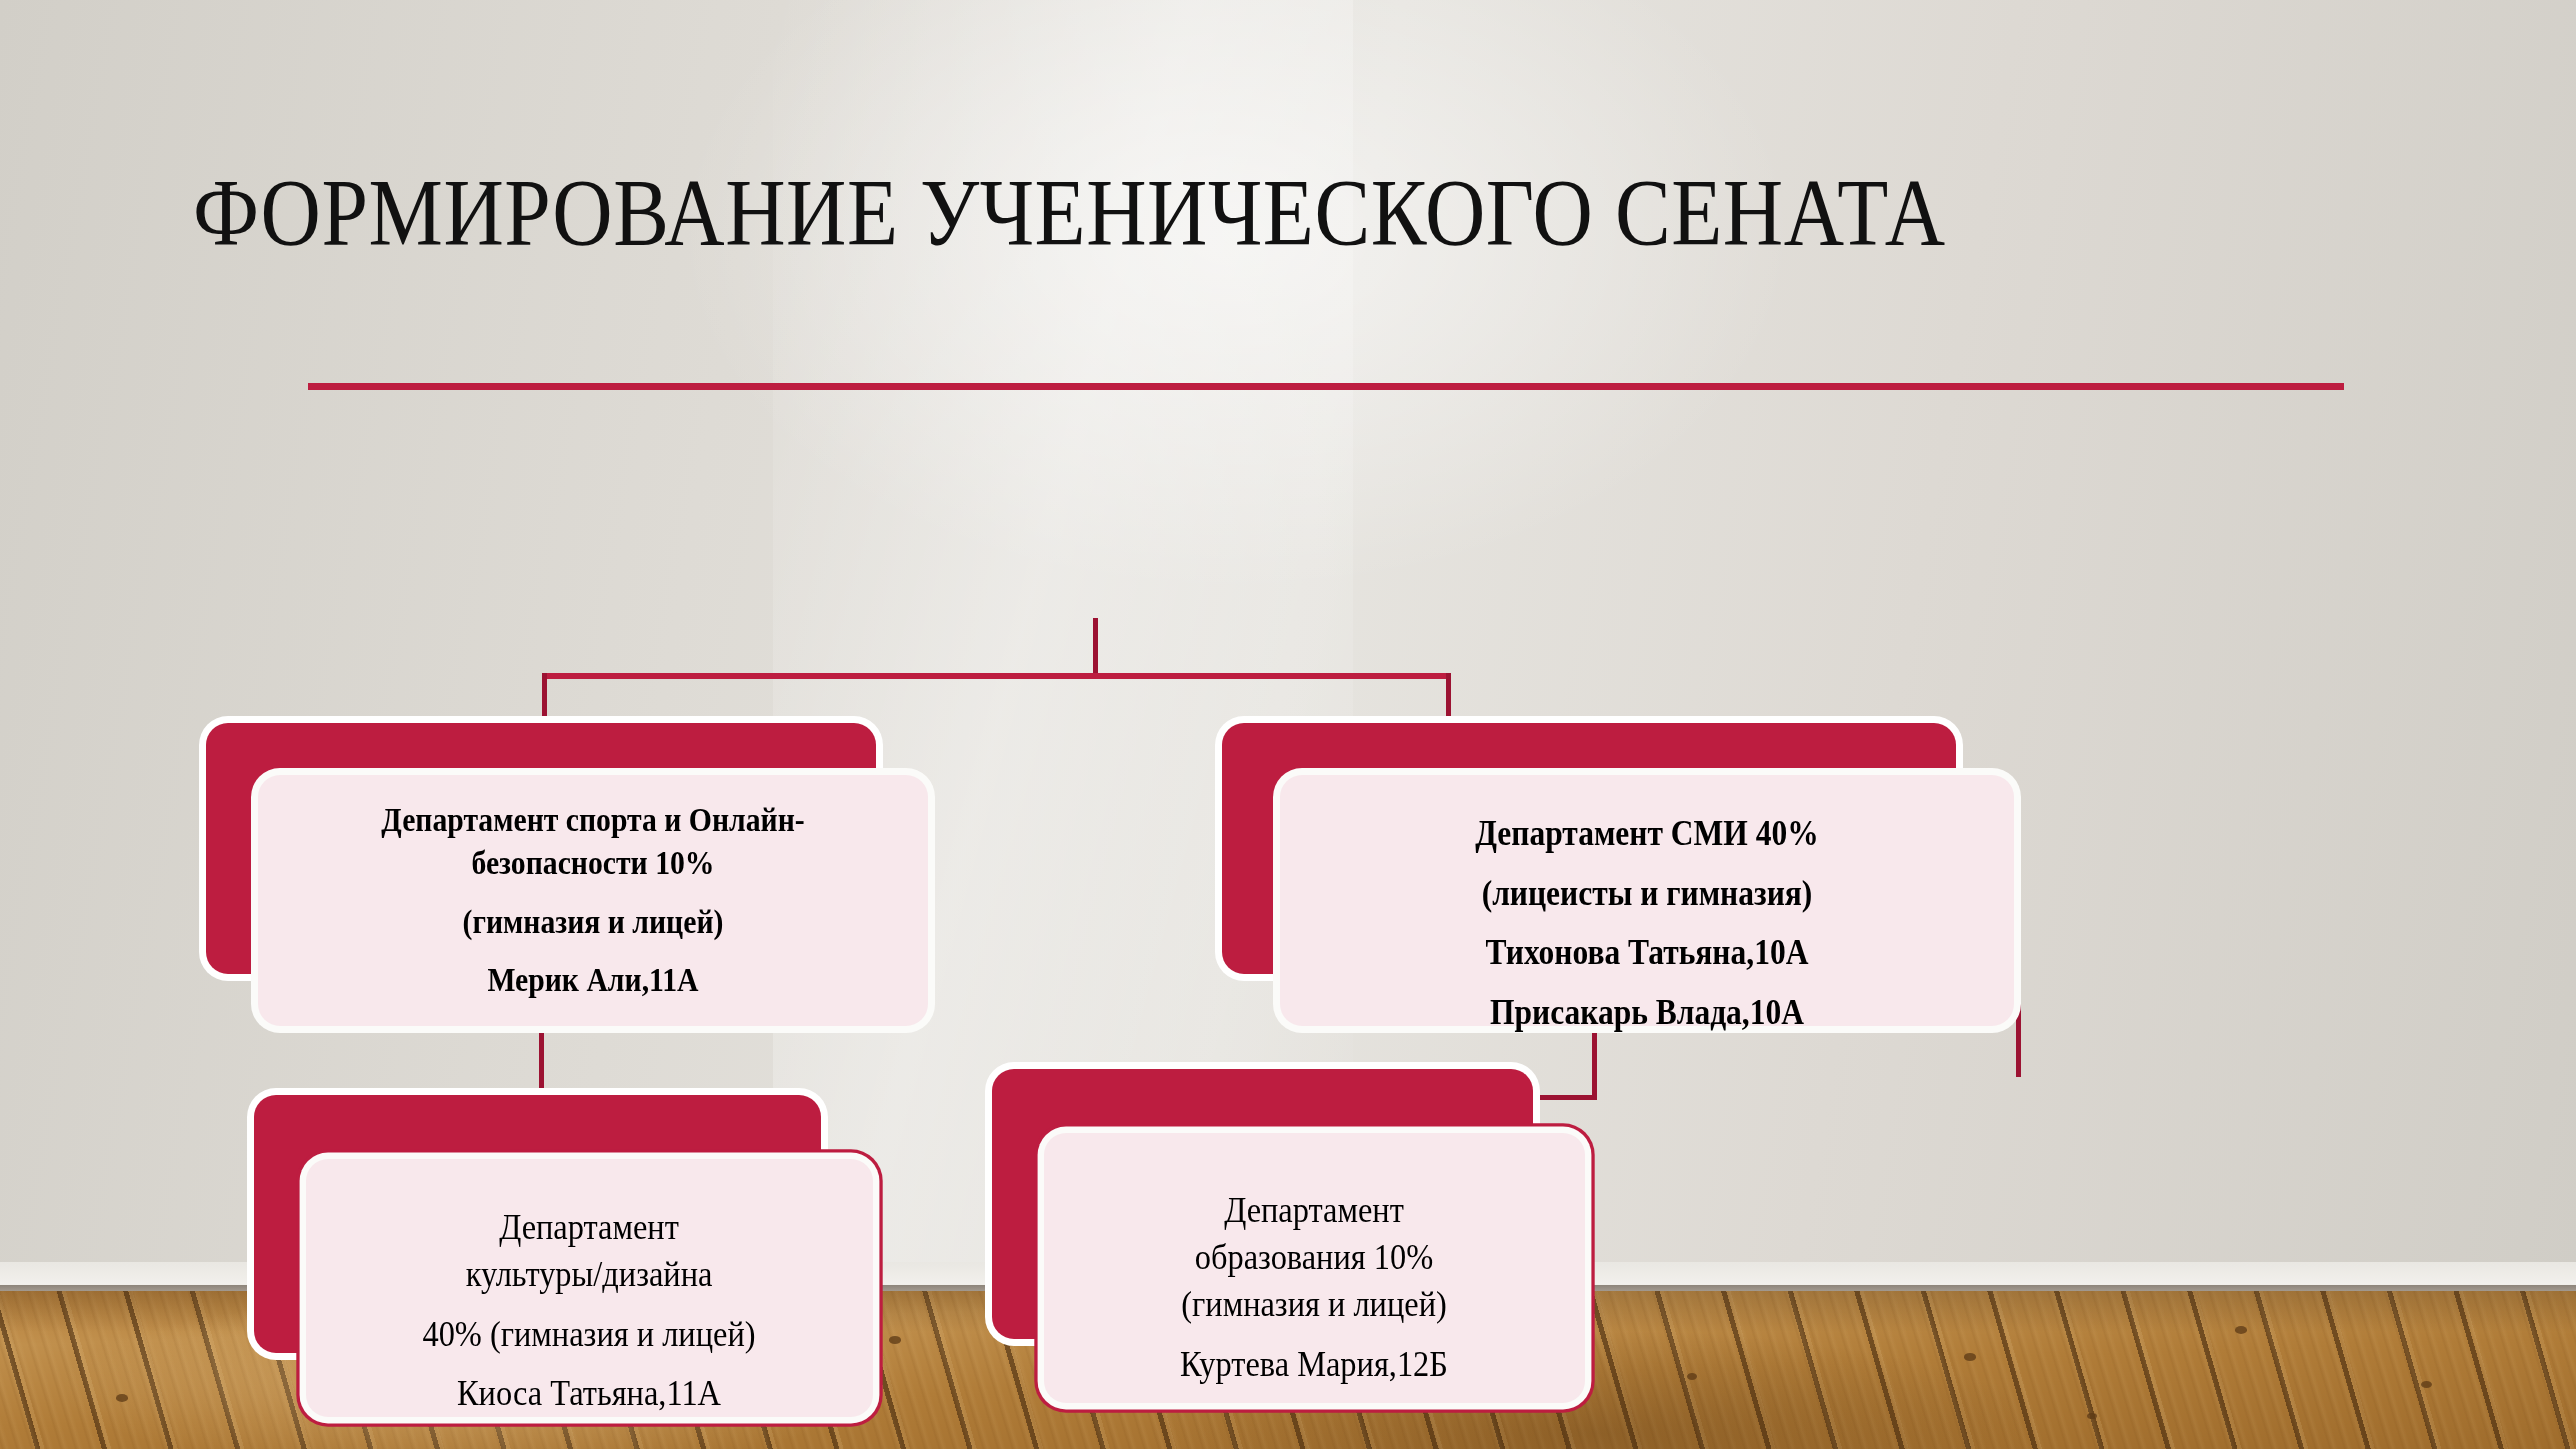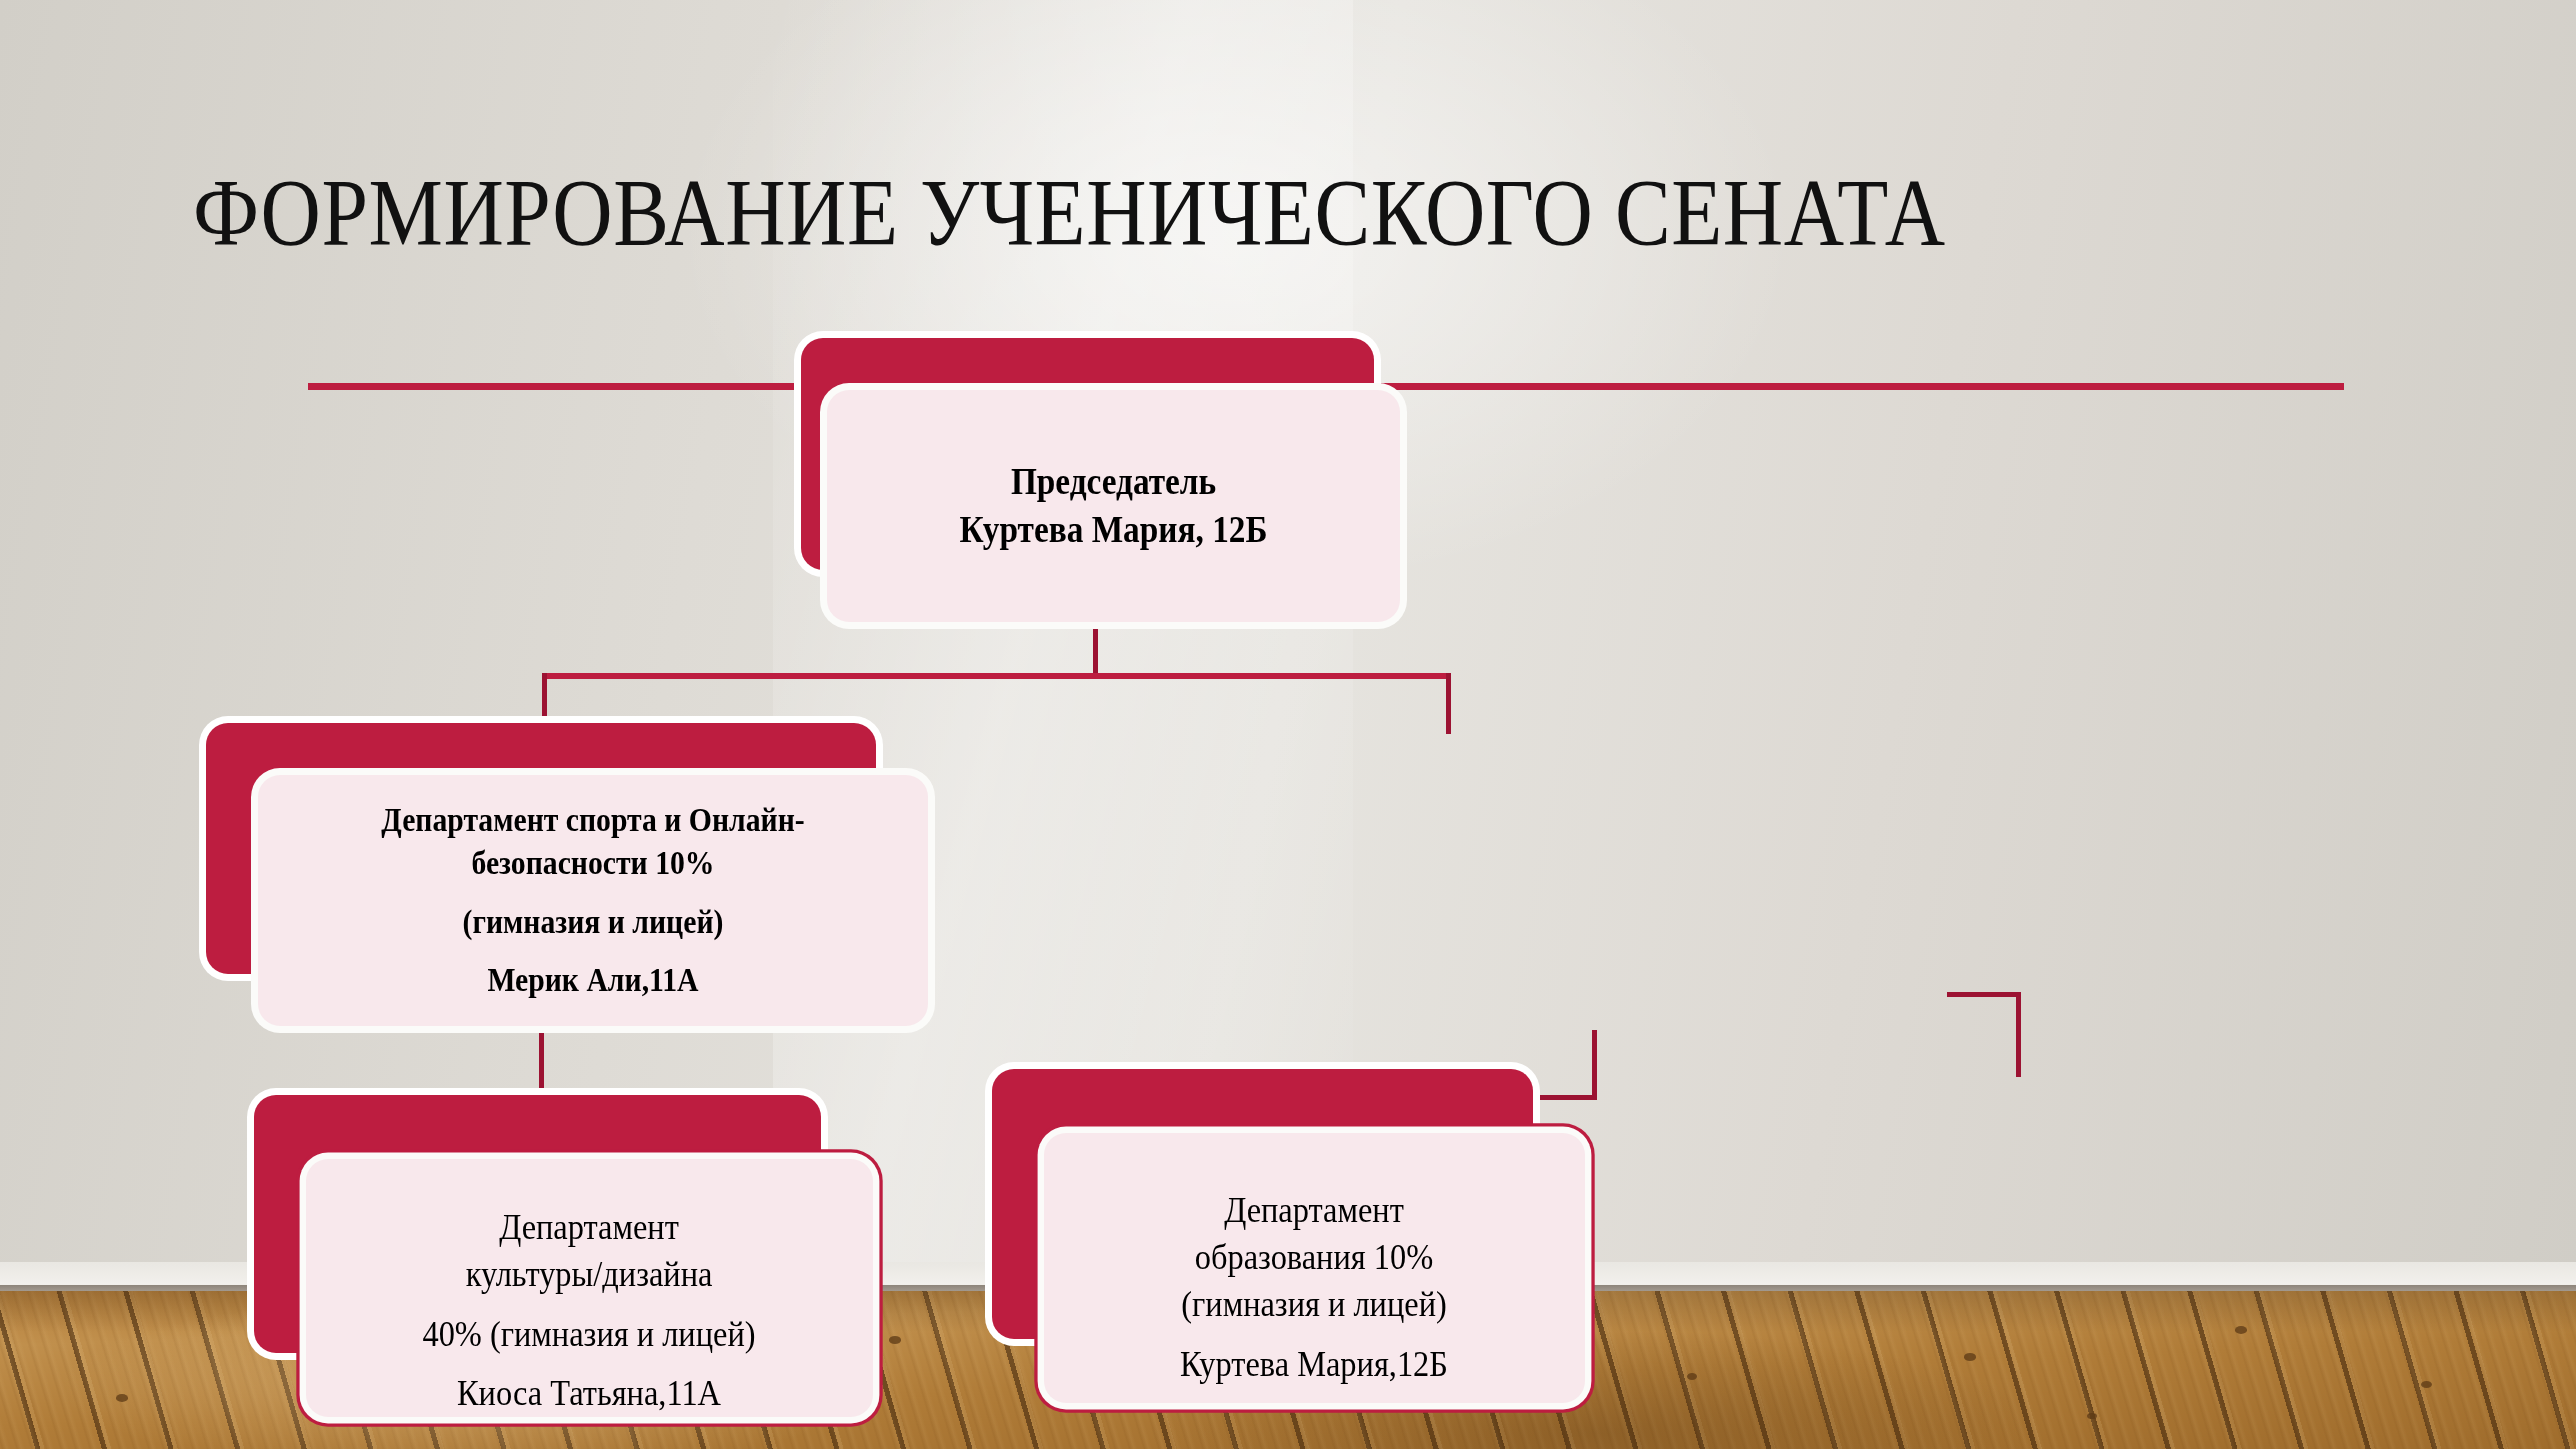--- a/index.html
+++ b/index.html
@@ -162,42 +162,47 @@
 
   <div class="conn" style="left:539px;top:1016px;width:5.2px;height:80px;"></div>
 
   <div class="conn" style="left:1592px;top:1030px;width:4.5px;height:70px;"></div>
   <div class="conn" style="left:1240px;top:1095px;width:355px;height:4.5px;"></div>
   <div class="conn" style="left:1240px;top:1095px;width:4.5px;height:50px;"></div>
 
   <div class="conn" style="left:2016px;top:992px;width:4.5px;height:85px;"></div>
   <div class="conn" style="left:1947px;top:992px;width:73px;height:4.5px;"></div>
 
-  <div class="node bold" style="left:801px;top:338px;width:599px;height:283px;">
-    <div class="back" style="width:573px;height:232px;"></div>
-    <div class="front" style="left:26px;top:52px;width:573px;height:232px;"></div>
-    <div class="txt" style="left:26px;top:52px;width:573px;height:232px;display:flex;flex-direction:column;align-items:center;justify-content:center;font-size:37px;">
-      <div>Председатель</div>
-      <div>Куртева Мария, 12Б</div>
-    </div>
-  </div>
 
   <div class="node bold" style="left:206px;top:723px;width:721px;height:303px;">
     <div class="back" style="width:670px;height:251px;"></div>
     <div class="front" style="left:52px;top:52px;width:670px;height:251px;"></div>
     <div class="txt" style="left:52px;top:52px;width:670px;height:251px;display:flex;flex-direction:column;align-items:center;justify-content:center;font-size:33px;">
       <div>Департамент спорта и Онлайн-</div>
       <div>безопасности 10%</div>
       <div style="height:15.5px;"></div>
       <div>(гимназия и лицей)</div>
       <div style="height:15.5px;"></div>
       <div>Мерик Али,11А</div>
     </div>
   </div>
 
+  <div class="node bold" style="left:1222px;top:723px;width:792px;height:322px;">
+    <div class="back" style="width:734px;height:251px;"></div>
+    <div class="front" style="left:58px;top:52px;width:734px;height:251px;"></div>
+    <div class="txt" style="left:58px;top:52px;width:734px;height:296px;display:flex;flex-direction:column;align-items:center;justify-content:center;font-size:35px;">
+      <div>Департамент СМИ 40%</div>
+      <div style="height:14px;"></div>
+      <div>(лицеисты и гимназия)</div>
+      <div style="height:14px;"></div>
+      <div>Тихонова  Татьяна,10А</div>
+      <div style="height:14px;"></div>
+      <div>Присакарь Влада,10А</div>
+    </div>
+  </div>
 
   <div class="node" style="left:254px;top:1095px;width:644px;height:361px;">
     <div class="back" style="width:567px;height:258px;"></div>
     <div class="front bordered-front" style="left:52px;top:64px;width:567px;height:258px;box-shadow:0 0 0 6.4px #fbfbf9, 0 0 0 9.7px #bd1d40;"></div>
     <div class="txt" style="left:39px;top:64px;width:592px;height:303px;display:flex;flex-direction:column;align-items:center;justify-content:center;font-size:36px;">
       <div>Департамент</div>
       <div>культуры/дизайна</div>
       <div style="height:13px;"></div>
       <div>40%  (гимназия и лицей)</div>
       <div style="height:13px;"></div>

